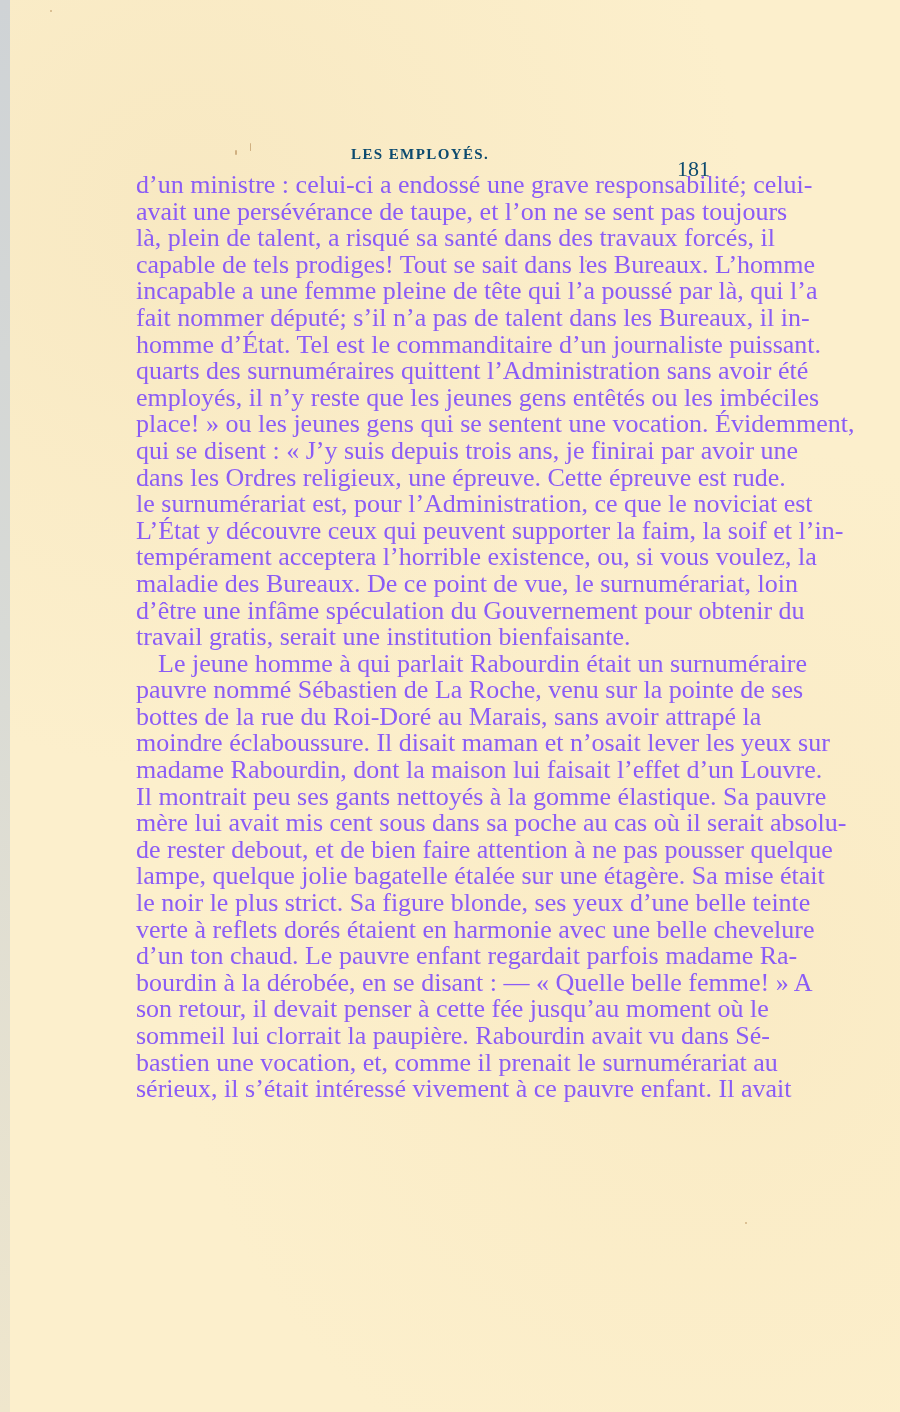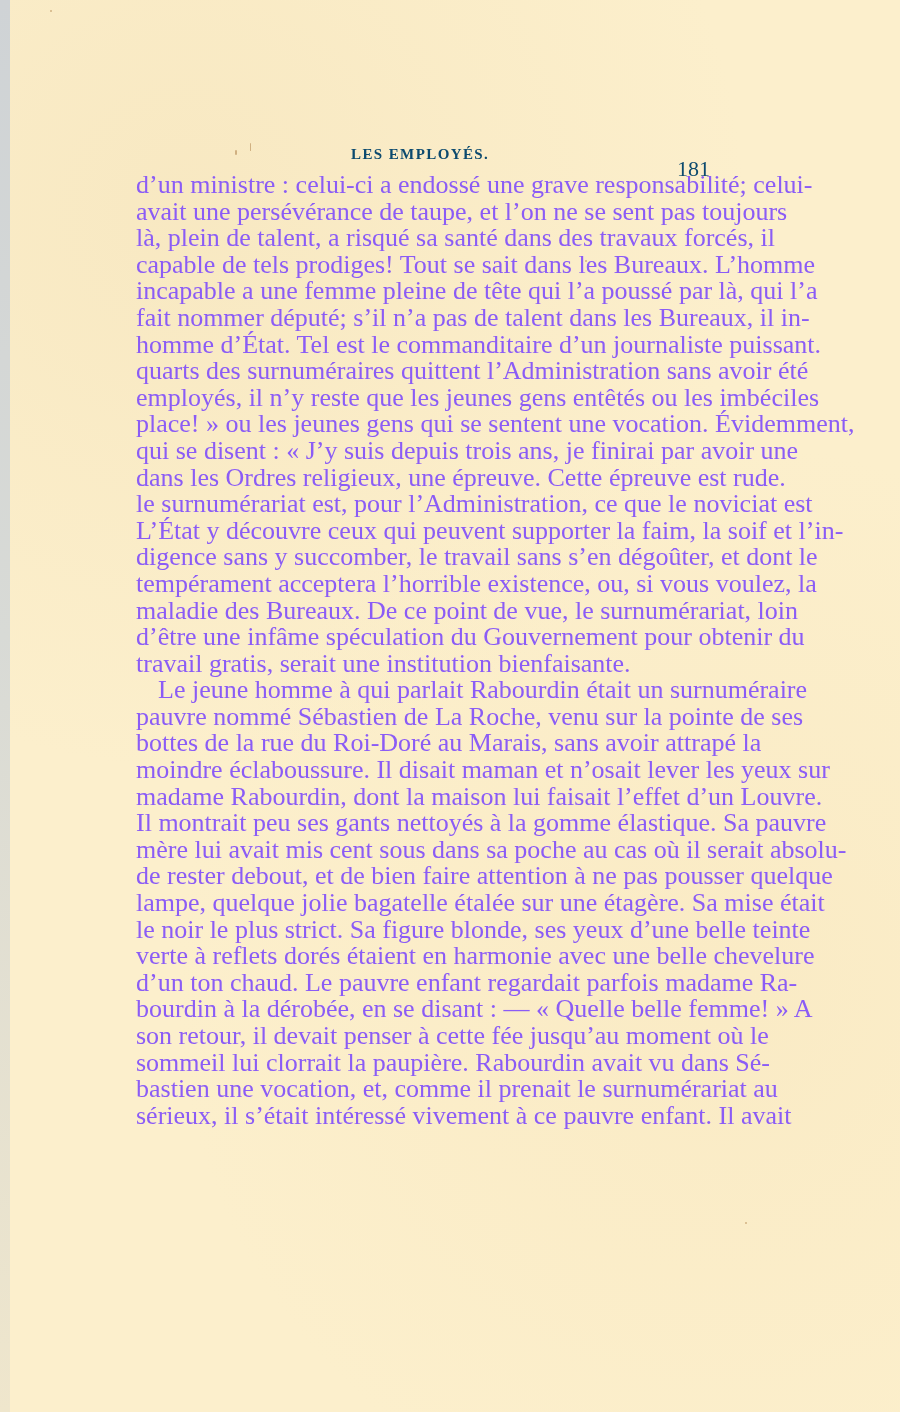--- a/index.html
+++ b/index.html
@@ -113,21 +113,20 @@
   <span class="line">incapable a une femme pleine de tête qui l’a poussé par là, qui l’a</span>
   <span class="line">fait nommer député; s’il n’a pas de talent dans les Bureaux, il in-</span>
   <span class="line">homme d’État. Tel est le commanditaire d’un journaliste puissant.</span>
   <span class="line">quarts des surnuméraires quittent l’Administration sans avoir été</span>
   <span class="line">employés, il n’y reste que les jeunes gens entêtés ou les imbéciles</span>
   <span class="line">place! » ou les jeunes gens qui se sentent une vocation. Évidemment,</span>
   <span class="line">qui se disent : « J’y suis depuis trois ans, je finirai par avoir une</span>
   <span class="line">dans les Ordres religieux, une épreuve. Cette épreuve est rude.</span>
   <span class="line">le surnumérariat est, pour l’Administration, ce que le noviciat est</span>
   <span class="line">L’État y découvre ceux qui peuvent supporter la faim, la soif et l’in-</span>
-  <span class="line">digence sans y succomber, le travail sans s’en dégoûter, et dont le</span>
   <span class="line">tempérament acceptera l’horrible existence, ou, si vous voulez, la</span>
   <span class="line">maladie des Bureaux. De ce point de vue, le surnumérariat, loin</span>
   <span class="line">d’être une infâme spéculation du Gouvernement pour obtenir du</span>
   <span class="line last">travail gratis, serait une institution bienfaisante.</span>
   <span class="line indent">Le jeune homme à qui parlait Rabourdin était un surnuméraire</span>
   <span class="line">pauvre nommé Sébastien de La Roche, venu sur la pointe de ses</span>
   <span class="line">bottes de la rue du Roi-Doré au Marais, sans avoir attrapé la</span>
   <span class="line">moindre éclaboussure. Il disait maman et n’osait lever les yeux sur</span>
   <span class="line">madame Rabourdin, dont la maison lui faisait l’effet d’un Louvre.</span>
   <span class="line">Il montrait peu ses gants nettoyés à la gomme élastique. Sa pauvre</span>

